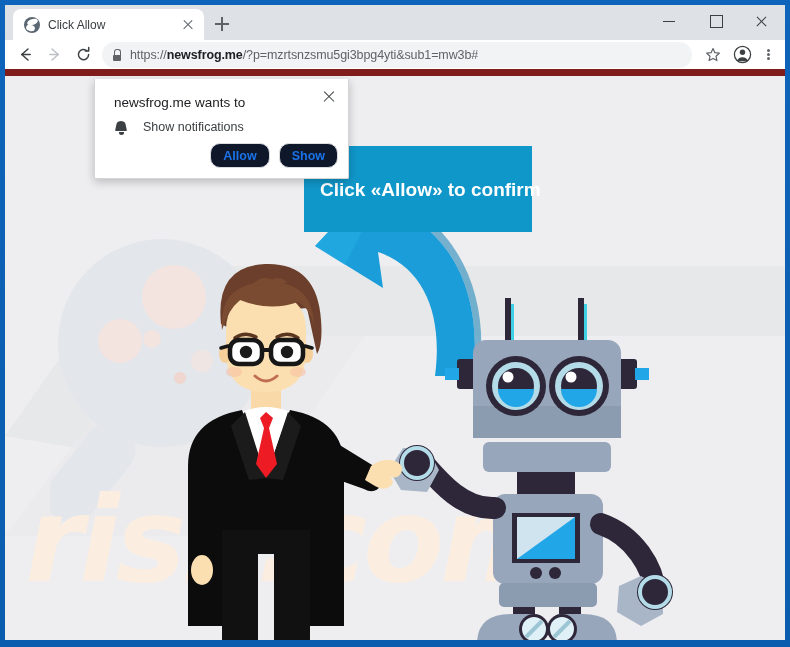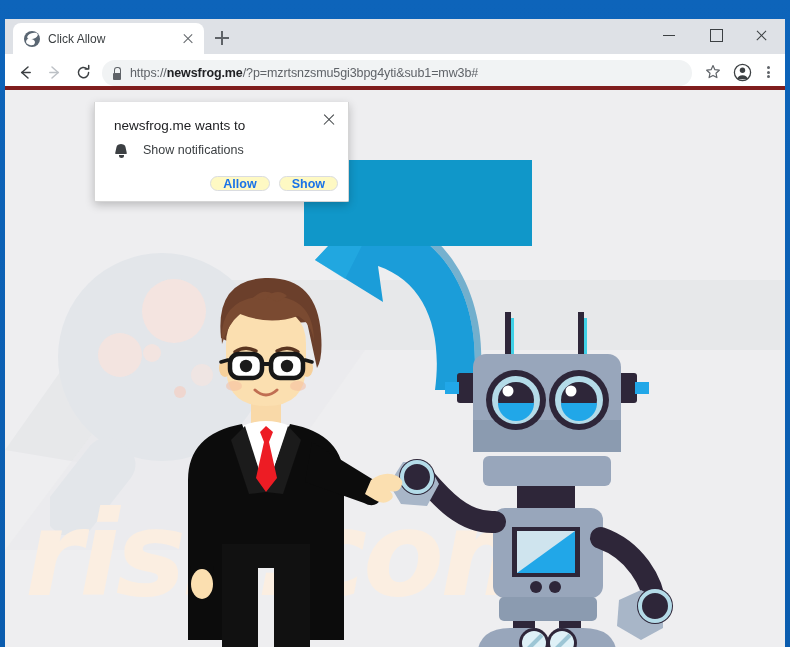--- a/index.html
+++ b/index.html
@@ -6,21 +6,21 @@
   html, body {
     width: 790px; height: 647px; overflow: hidden;
     font-family: "Liberation Sans", sans-serif;
     background: #0a62b8;
   }
 
   
   #window-frame {
     position: absolute; inset: 0;
     background: linear-gradient(#0d64ba, #0a5cae);
-    padding: 19px 5px 7px 5px;
+    padding: 5px 5px 7px 5px;
   }
   #browser-window {
     position: relative; width: 780px; height: 635px;
     background: #dee1e6;
     display: flex; flex-direction: column;
     overflow: hidden;
   }
 
   
   #tab-strip {
@@ -103,23 +103,23 @@
   #win-close::before, #win-close::after {
     content: ""; position: absolute; left: 16px; top: 15.5px;
     width: 13px; height: 1.3px; background: #3c4043;
   }
   #win-close::before { transform: rotate(45deg); }
   #win-close::after  { transform: rotate(-45deg); }
 
   
   #toolbar {
     height: 36px; background: #fff;
-    display: flex; align-items: flex-end;
+    display: flex; align-items: center;
     padding: 0 6px; gap: 1px;
-    border-bottom: 4px solid #7f1d1d;
+    border-bottom: 7px solid #7f1d1d;
   }
   .nav-btn {
     width: 28px; height: 28px; flex: 0 0 28px;
     display: flex; align-items: center; justify-content: center;
     border-radius: 50%; cursor: pointer;
   }
   .nav-btn svg { display: block; }
 
   #omnibox {
     flex: 1 1 auto; height: 26px; margin: 0 6px 0 4px;
@@ -159,21 +159,21 @@
 
   
   #viewport {
     position: relative; flex: 1 1 auto;
     background: #eeeef0;
     overflow: hidden;
   }
 
   
   #permission-dialog {
-    position: absolute; left: 89px; top: 12px;
+    position: absolute; left: 89px; top: 3px;
     width: 255px; height: 100px;
     background: #fff;
     border: 1px solid #d5d5d5;
     border-top: none;
     box-shadow: 0 3px 10px rgba(0,0,0,.22);
     z-index: 30;
     border-radius: 0 0 2px 2px;
   }
   #permission-title {
     position: absolute; left: 19px; top: 16px;
@@ -207,23 +207,23 @@
     left: 4.5px; bottom: 0px; width: 5px; height: 3.5px;
     background: #3c4043; border-radius: 0 0 3px 3px;
   }
   #permission-label { font-size: 12.5px; color: #3c4043; }
 
   #permission-buttons {
     position: absolute; right: 10px; bottom: 10px;
     display: flex; gap: 9px;
   }
   .perm-btn {
-    min-width: 54px; height: 15px;
+    min-width: 54px; height: 25px;
     border: 1px solid #dadce0; border-radius: 10px;
-    background: #fef9c3; color: #1a73e8;
+    background: #0f172a; color: #1a73e8;
     font-size: 12.5px; font-weight: 600;
     font-family: "Liberation Sans", sans-serif;
     display: flex; align-items: center; justify-content: center;
     padding: 0 12px; cursor: pointer;
   }
 
   
   .bg-shape {
     position: absolute; pointer-events: none;
   }
@@ -479,20 +479,21 @@
           <path d="M217 454 h88 v124 h-36 v-100 h-16 v100 h-36 z" fill="#111111"></path>
           <rect x="217" y="532" width="36" height="46" fill="#111111"></rect>
           <rect x="269" y="532" width="36" height="46" fill="#111111"></rect>
 
           <ellipse cx="234" cy="578" rx="25" ry="11" fill="#0a0a0a"></ellipse>
           <ellipse cx="288" cy="578" rx="25" ry="11" fill="#0a0a0a"></ellipse>
         </g>
       </svg>
 
       <div id="headline-banner">
+        <div>Click «Allow» to confirm</div>
       </div>
 
       <div id="permission-dialog">
         <div id="permission-title">newsfrog.me wants to</div>
         <div id="permission-close"></div>
         <div id="permission-row">
           <span id="bell-icon"></span>
           <span id="permission-label">Show notifications</span>
         </div>
         <div id="permission-buttons">

